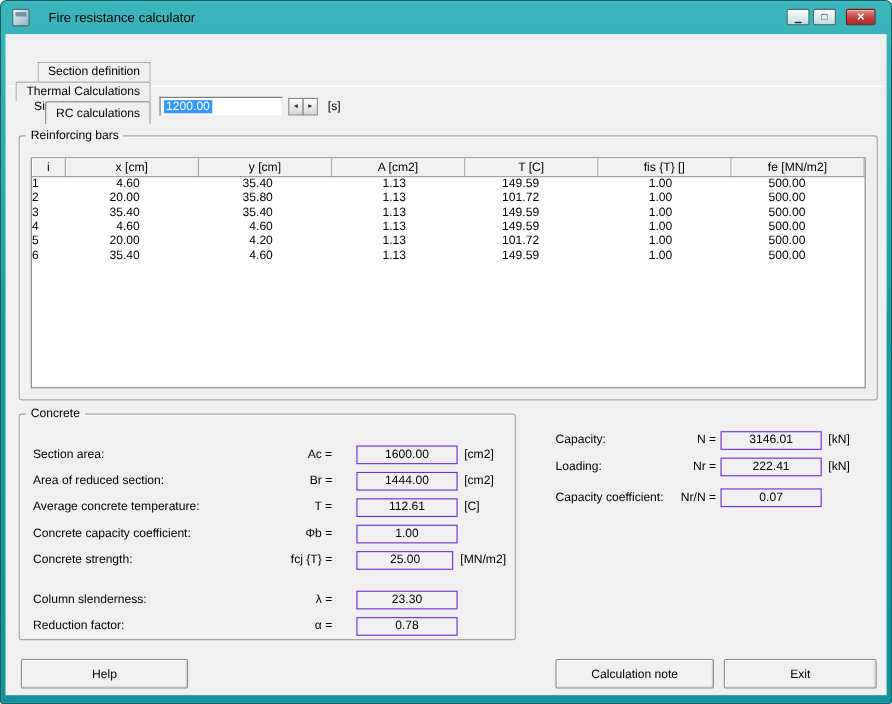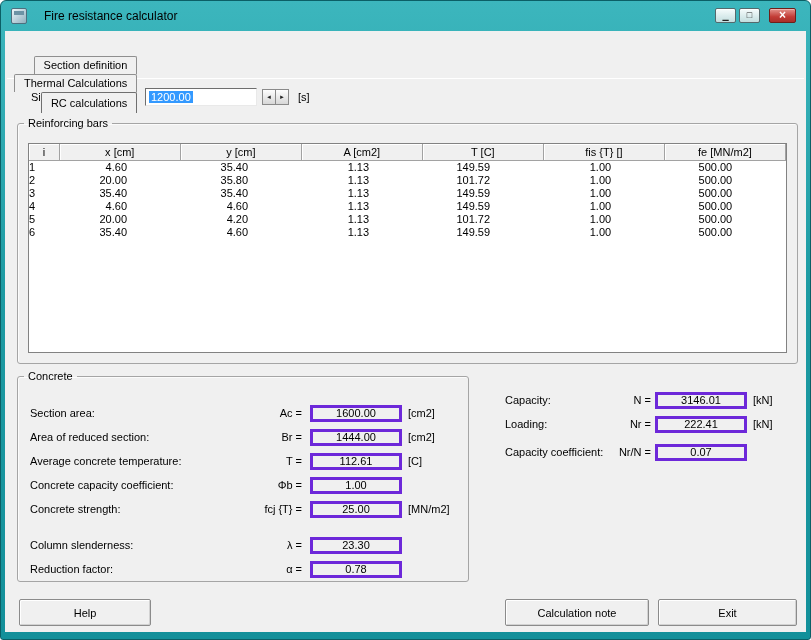--- a/index.html
+++ b/index.html
@@ -60,32 +60,32 @@
   table.grid{width:100%;border-collapse:collapse;table-layout:fixed;font-size:11px;}
   table.grid th{height:16px;background:#f0f0f0;border-right:1px solid #a2a2a2;border-bottom:1px solid #a2a2a2;
     box-shadow:inset 1px 1px 0 #fff;font-weight:400;text-align:center;padding:0;overflow:hidden;white-space:nowrap;}
   table.grid td{height:13px;line-height:13px;padding:0;overflow:hidden;white-space:nowrap;}
   td.idx{padding-left:6px;text-align:left;}
   td.num span{display:inline-block;width:56%;text-align:right;}
   
   .concrete-group{left:12px;top:291px;width:450px;height:210px;}
   .crow{position:absolute;left:12px;right:8px;height:18px;display:flex;align-items:center;}
   .clabel{flex:0 0 215px;}
-  .csym{flex:0 0 57px;text-align:right;margin-right:8px;}
-  .vbox{width:92px;height:17px;box-sizing:border-box;border:3px solid #6d28d9;background:#f0f0f0;
+  .csym{flex:0 0 57px;text-align:right;margin-right:22px;}
+  .vbox{width:92px;height:17px;box-sizing:border-box;border:1px solid #6d28d9;background:#f0f0f0;
     display:flex;align-items:center;justify-content:center;}
   .cunit{margin-left:6px;}
   .caprow{position:absolute;left:500px;height:18px;display:flex;align-items:center;}
   .caplabel{flex:0 0 100px;}
   .capsym{flex:0 0 46px;text-align:right;margin-right:4px;}
   
   .btn{position:absolute;box-sizing:border-box;background:#f0f0f0;border:1px solid #8b8b8b;border-radius:2px;
     box-shadow:inset 1px 1px 0 #fff, inset -1px -1px 0 #d2d2d2;
     display:flex;align-items:center;justify-content:center;font-size:11px;height:27px;}
-  .btn-help{left:14px;top:520px;width:132px;}
+  .btn-help{left:14px;top:520px;width:152px;}
   .btn-note{left:500px;top:520px;width:144px;}
   .btn-exit{left:653px;top:520px;width:139px;}
 </style>
 </head>
 <body>
 
 <div class="window">
 
   <div class="titlebar">
     <div class="app-icon"></div>

